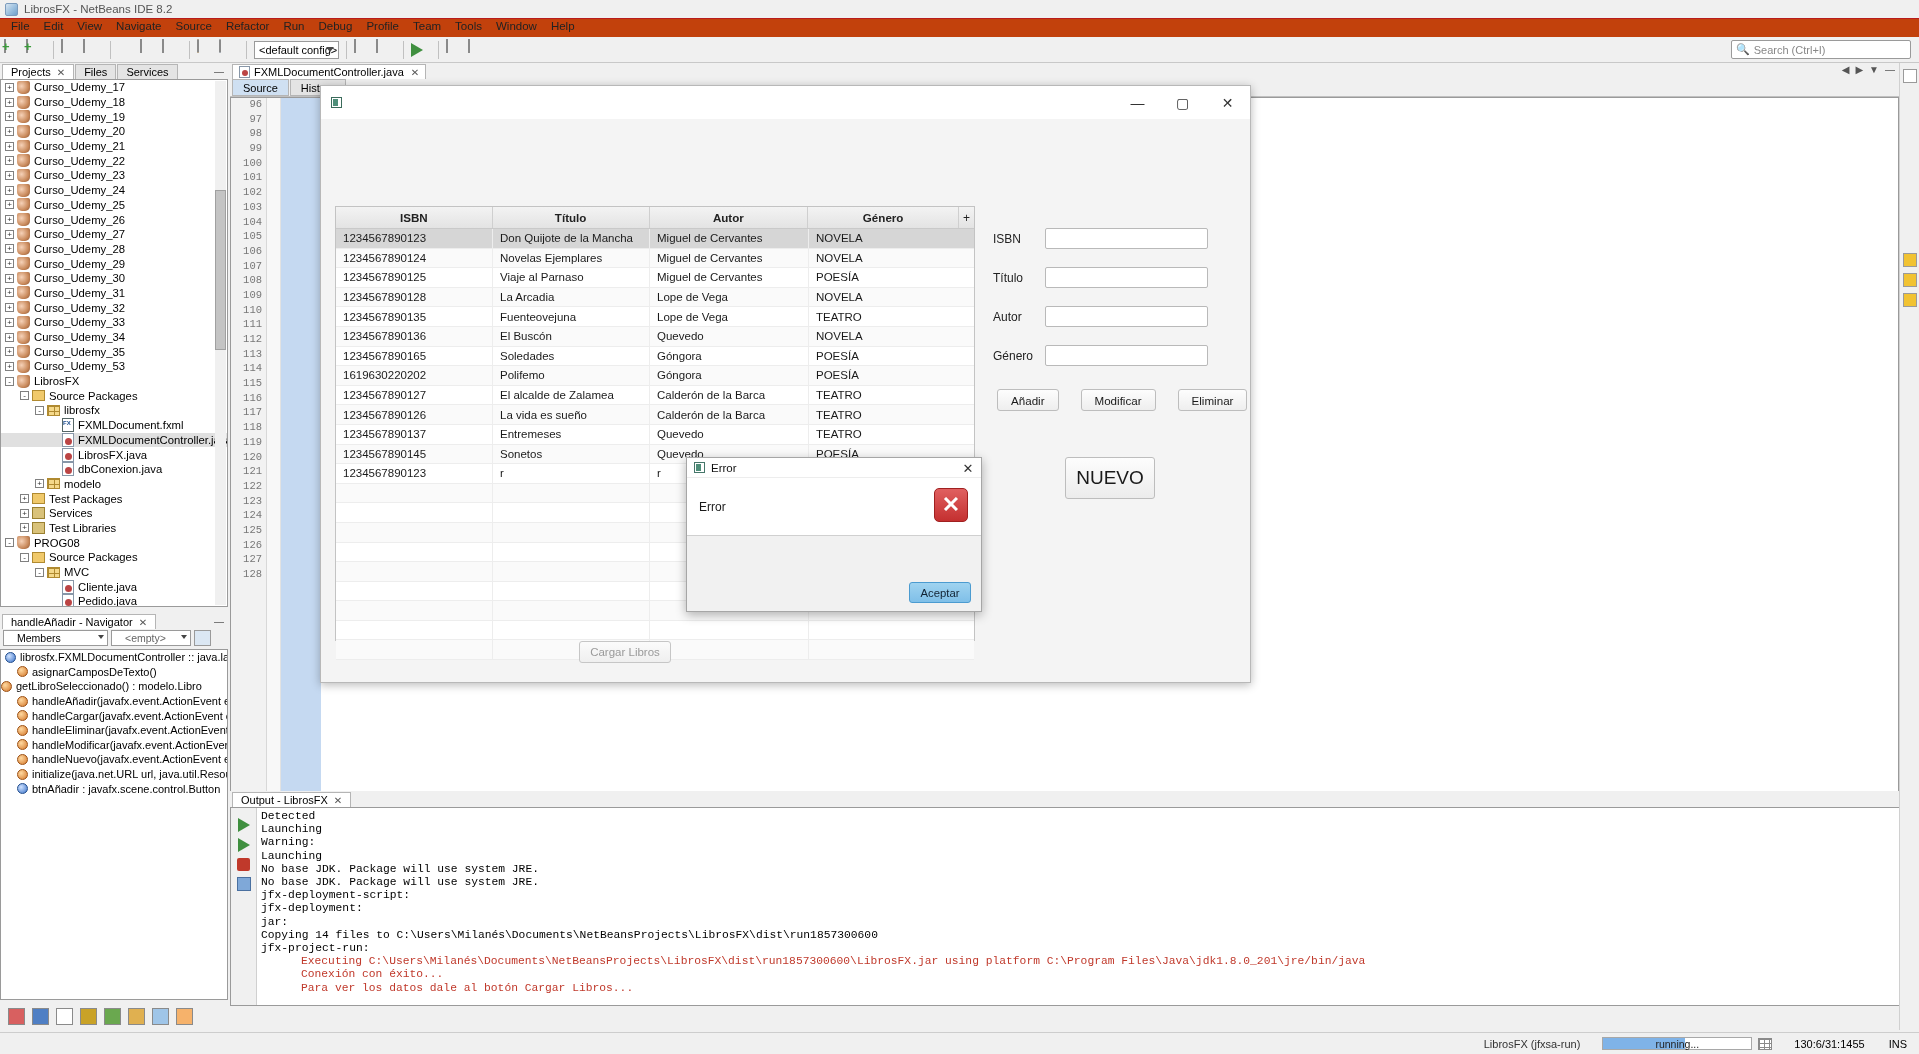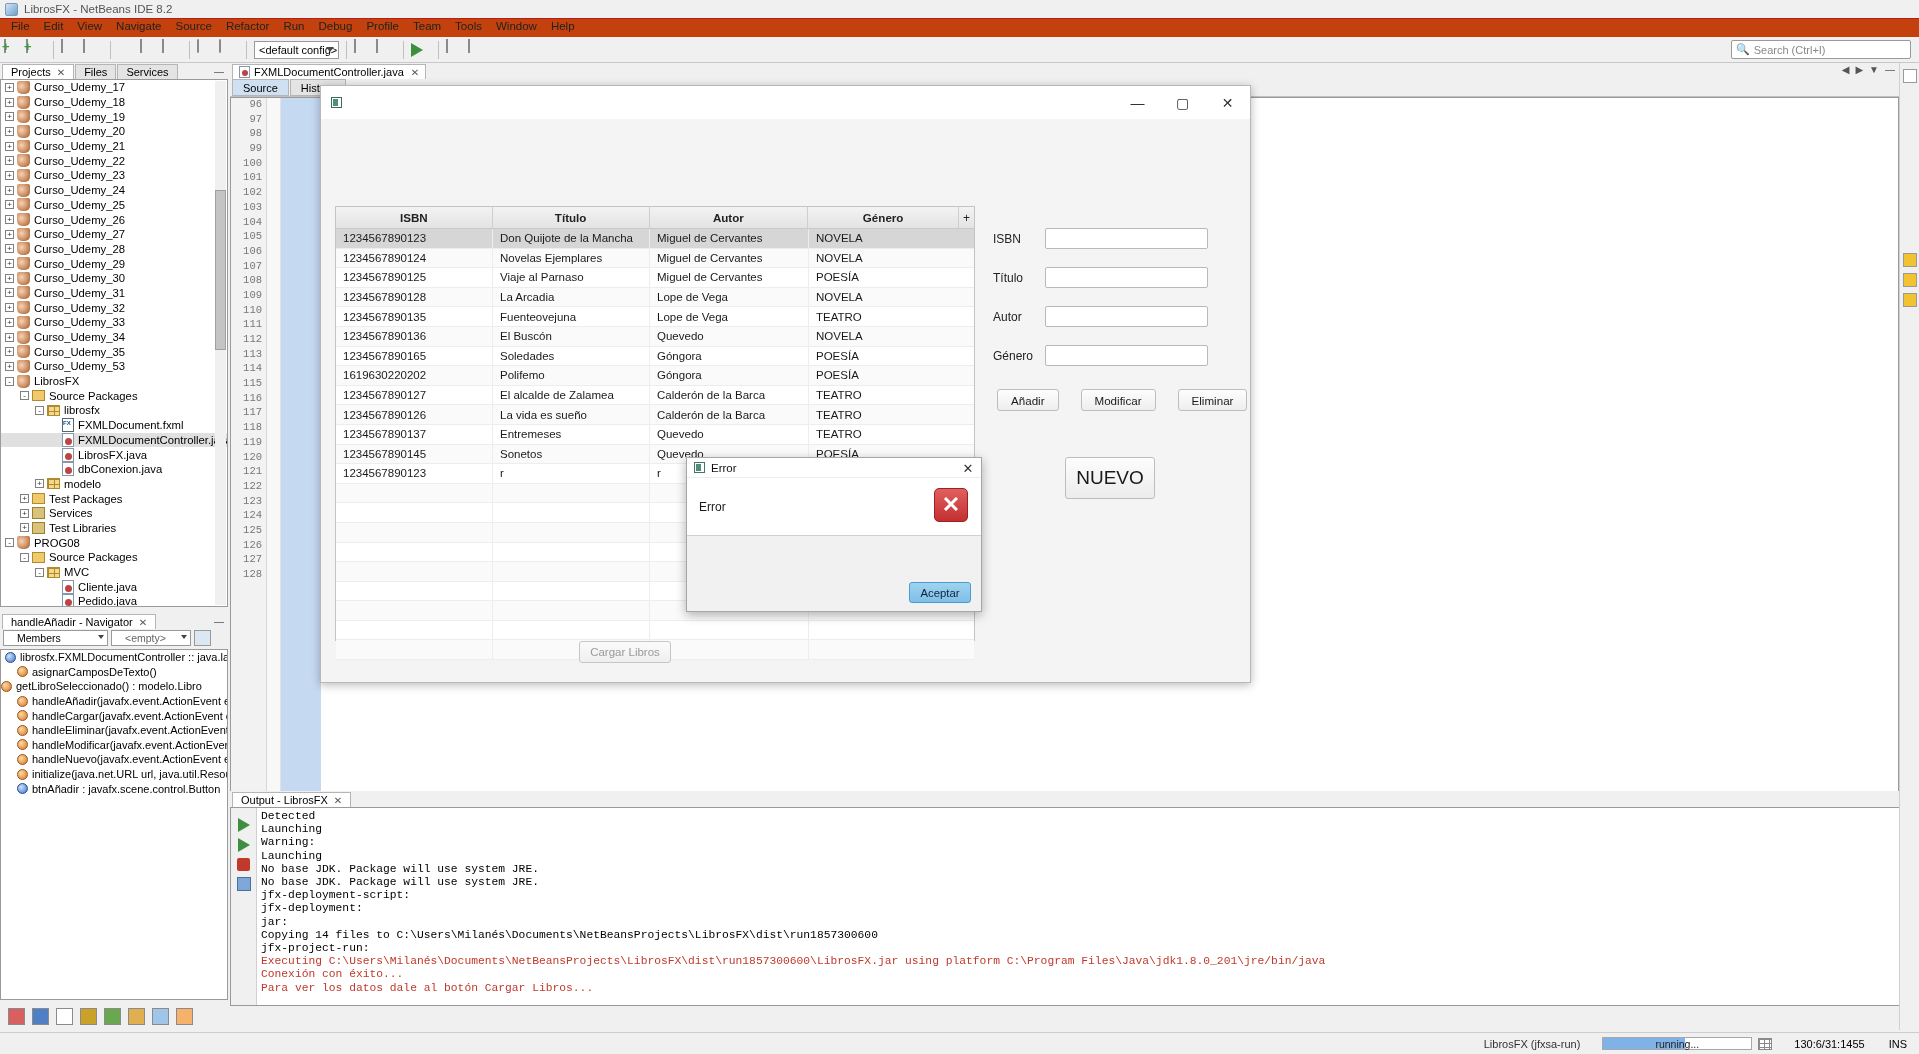--- a/index.html
+++ b/index.html
@@ -140,21 +140,21 @@
   
   #outputwin{position:absolute;left:230px;right:0;bottom:24px;height:215px;background:#f0f0f0;}
   #outhdr{height:16px;display:flex;align-items:flex-end;padding-left:2px;}
   #outhdr .tab{background:#fff;}
   #outbody{position:absolute;left:0;top:16px;right:0;bottom:0;background:#fff;border:1px solid #9a9a9a;display:flex;}
   #outgutter{width:26px;background:#f0f0f0;border-right:1px solid #d0d0d0;padding-top:4px;}
   .gplay{width:0;height:0;border-top:7px solid transparent;border-bottom:7px solid transparent;border-left:12px solid #3f8f3f;margin:6px auto;}
   .gstop{width:13px;height:13px;background:#c0392b;margin:6px auto;border-radius:2px;}
   .gblue{width:14px;height:14px;background:#7fa8d8;margin:6px auto;border:1px solid #4a70a0;}
   #outtext{flex:1;padding:2px 4px;overflow:hidden;font-family:"Liberation Mono",monospace;font-size:11.3px;line-height:13.2px;white-space:pre;}
-  .ol-red{color:#c0392b;}
+  .ol-red{color:#c0392b;margin-left:40px;}
 
   
   #rightstrip{position:absolute;right:0;top:0;width:20px;bottom:0;background:#f0f0f0;border-left:1px solid #d0d0d0;}
   .rsico{width:14px;height:14px;margin:6px auto;border:1px solid #9a9a9a;background:#fff;}
   .rsy{background:#f1c232;}
 
   
   #statusbar{position:absolute;left:0;right:0;bottom:0;height:22px;background:#f0f0f0;border-top:1px solid #cdcdcd;
     display:flex;align-items:center;font-size:11px;}
   #sb-left{flex:1;padding-left:6px;color:#333;}

